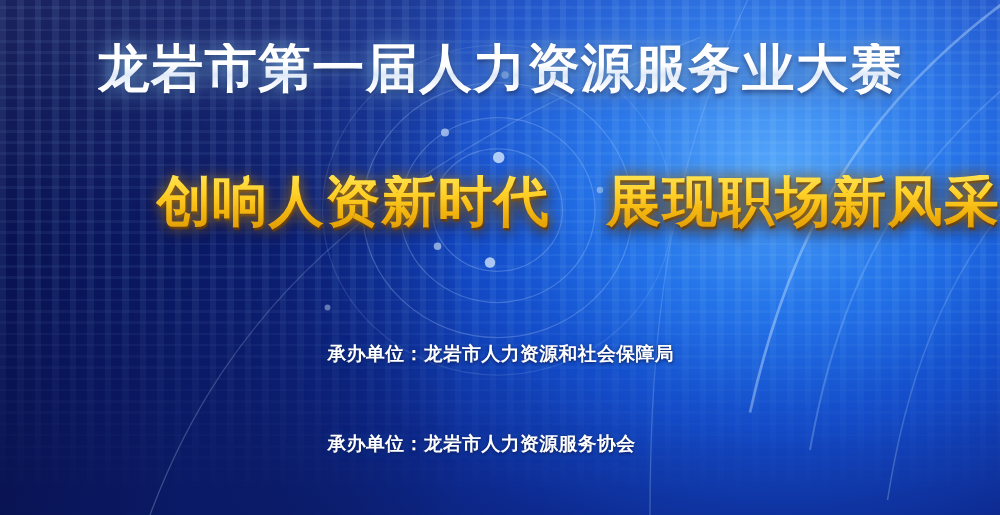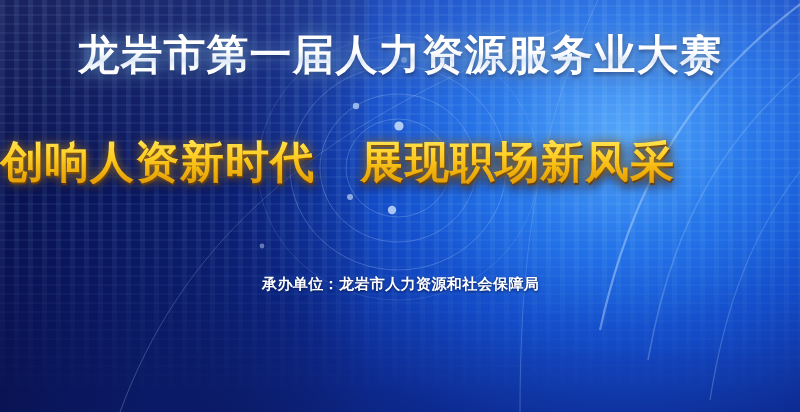--- a/index.html
+++ b/index.html
@@ -62,21 +62,21 @@
     color:#ffffff;
     background:linear-gradient(180deg,#ffffff 0%,#ffffff 42%,#dfe9f7 62%,#ffffff 88%);
     -webkit-background-clip:text;background-clip:text;
     -webkit-text-fill-color:transparent;
     filter:drop-shadow(0 0 9px rgba(150,210,255,.85)) drop-shadow(0 2px 2px rgba(3,14,70,.75));
     white-space:nowrap;
   }
 
   .subline-wrap{
     position:absolute;left:0;right:0;top:140px;
-    text-align:left;
+    text-align:right;
     z-index:7;
   }
   .subline{
     display:inline-block;
     font-size:44px;
     font-weight:bold;
     line-height:1;
     letter-spacing:1px;
     white-space:pre;
     background:linear-gradient(180deg,#ffe14f 0%,#ffd028 34%,#f5b911 62%,#e09c05 100%);
@@ -285,17 +285,18 @@
       <path d="M 0 412 L 0 404 C 140 392 330 368 520 344 C 640 330 730 316 800 300 L 800 362 C 640 372 380 392 200 402 C 120 406 50 410 0 412 Z" fill="url(#navyg)"></path>
 
       <path d="M 0 366 C 120 364 300 370 430 380 C 470 383 492 386 512 389 C 470 393 300 398 150 400 C 90 401 40 401 0 401 Z" fill="url(#yellowg)"></path>
 
       <path d="M 0 402 C 120 401 320 396 520 388 C 640 382 730 372 800 360 L 800 412 L 0 412 Z" fill="url(#blueg)"></path>
     </svg>
   </div>
 
   <div class="info-block">
     <span class="info-line">承办单位：龙岩市人力资源和社会保障局</span>
+    <span class="info-line">承办单位：龙岩市人力资源服务协会</span>
     
     
   </div>
 
 </div>
 
 </body></html>

